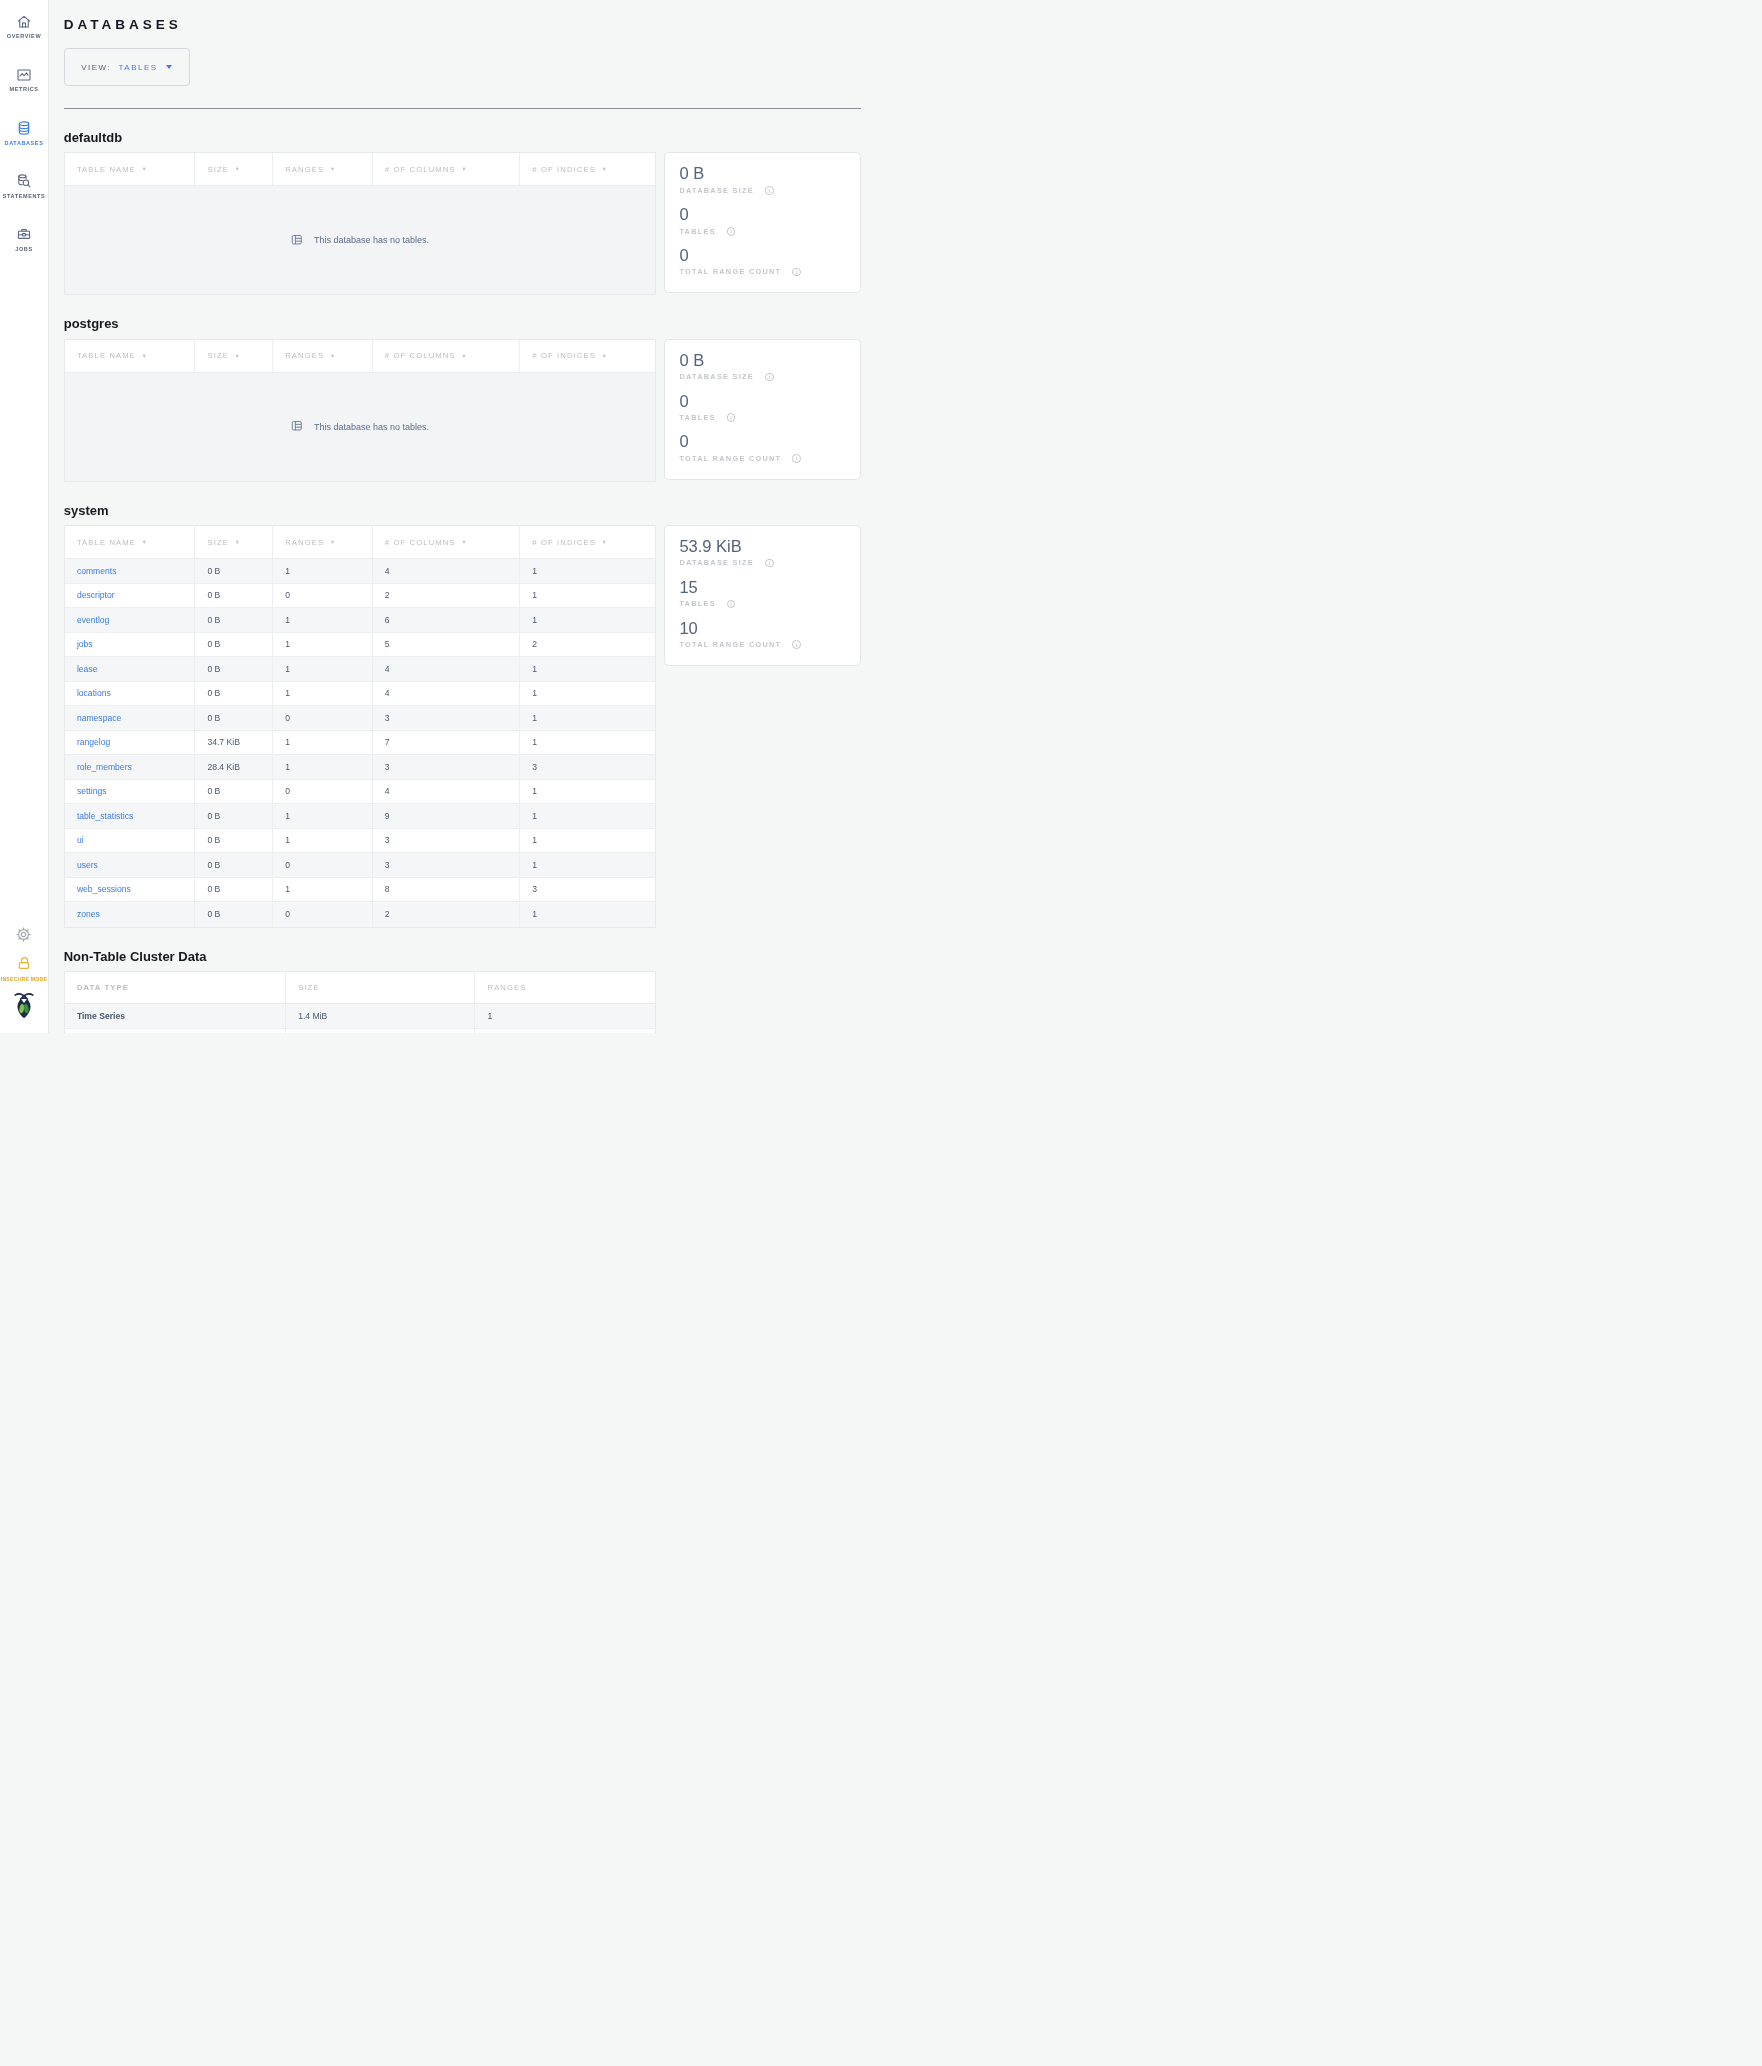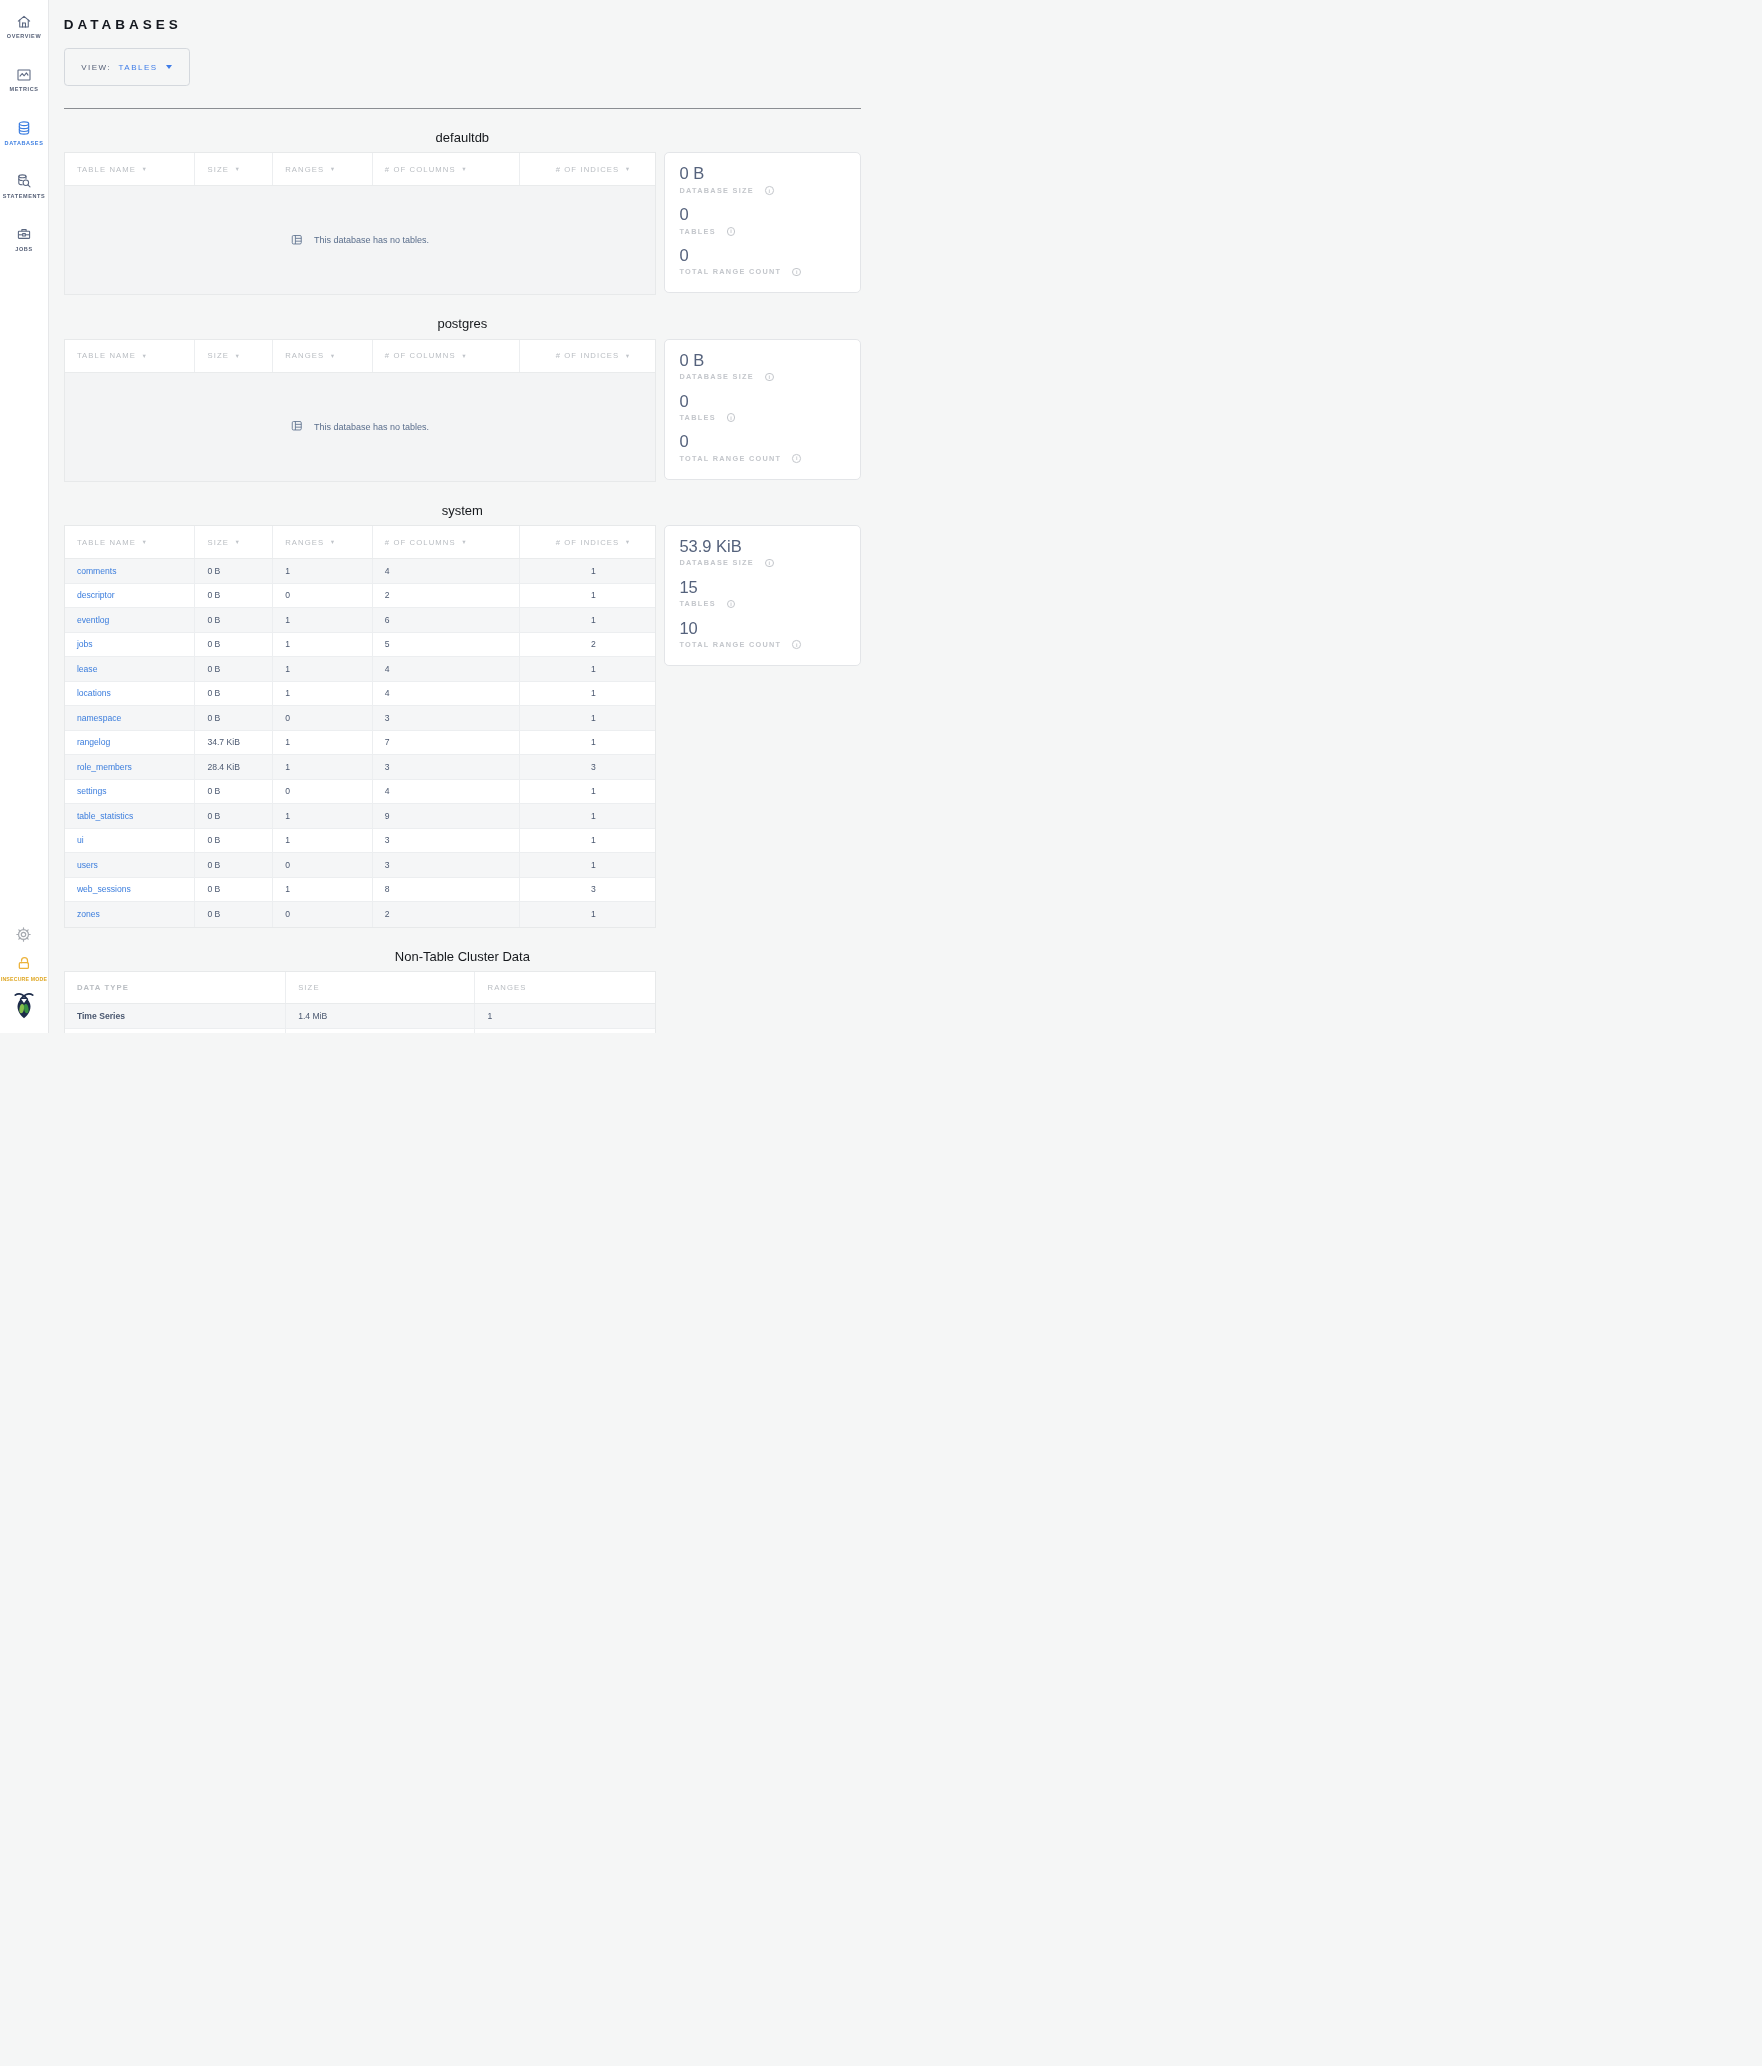--- a/index.html
+++ b/index.html
@@ -50,34 +50,34 @@
   }
   .view-label { color:#555f76; }
   .view-value { color:#3e7ce8; }
   .view-caret {
     width:0; height:0; margin-left:1.2px;
     border-left:3.4px solid transparent; border-right:3.4px solid transparent;
     border-top:4px solid #3e7ce8;
   }
   .separator { border:none; border-top:0.6px solid #8a8d92; margin-top:22px; }
 
-  .db-title { font-size:13px; font-weight:400; color:#16191d; margin:21px 0 7.3px 0;text-align:center; }
+  .db-title { font-size:13px; font-weight:700; color:#16191d; margin:21px 0 7.3px 0; }
   .section-body { display:flex; gap:8px; align-items:flex-start; }
 
   
   .table-card { width:592px; background:#ffffff; border:0.6px solid #e7e9ea; }
   .thead { display:flex; height:33px; background:#ffffff; border-bottom:0.6px solid #e9ebec; }
   .th {
     display:flex; align-items:center; padding-left:12.2px;
     font-size:7.7px; letter-spacing:1.1px; color:#b9bdc2;
     border-right:0.6px solid #eceef0;
   }
   .th:last-child { border-right:none; }
   .sort-arrow { font-size:5.5px; color:#c0c4c9; margin-left:5.5px; }
-  .col0{width:131px;} .col1{width:78px;} .col2{width:100px;} .col3{width:148px;} .col4{width:135px;justify-content:center;}
+  .col0{width:131px;} .col1{width:78px;} .col2{width:100px;} .col3{width:148px;} .col4{width:135px;}
   .tbody .tr { display:flex; height:24.5px; background:#ffffff; border-bottom:0.6px solid #eceef0; }
   .tbody .tr:nth-child(odd) { background:#f5f6f7; }
   .tbody .tr:last-child { border-bottom:none; }
   .td {
     display:flex; align-items:center; padding-left:12.2px;
     font-size:8.6px; color:#4b5870; border-right:0.6px solid #eceef0;
   }
   .td:last-child { border-right:none; }
   .td a.tbl-link { color:#3b7ddd; cursor:pointer; }
   .empty-body {

